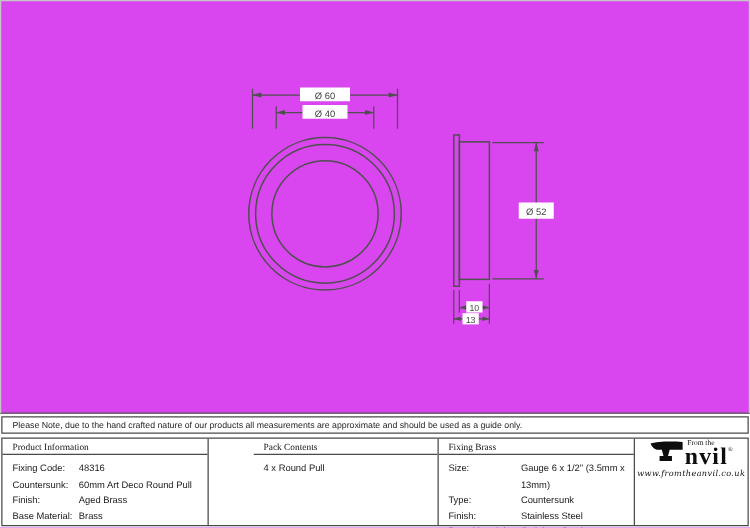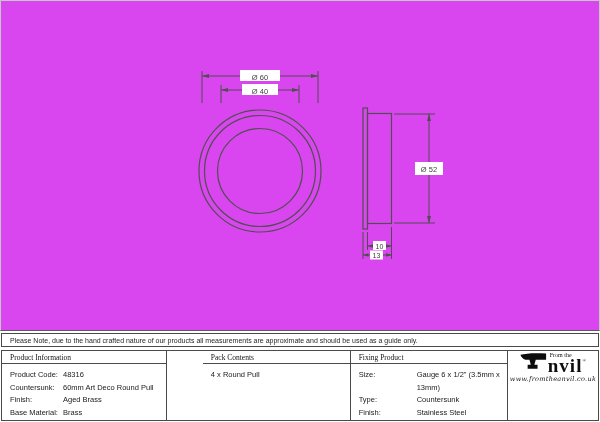--- a/index.html
+++ b/index.html
@@ -135,21 +135,21 @@
 <div class="note-bar">
   <span>Please Note, due to the hand crafted nature of our products all measurements are approximate and should be used as a guide only.</span>
 </div>
 
 <div class="spec-table">
 
   <div class="col col-product">
     <div class="col-header">Product Information</div>
     <div class="col-body">
       <div class="kv-row">
-        <span class="kv-label">Product Code:</span>
+        <span class="kv-label">Fixing Code:</span>
         <span class="kv-value">48316</span>
       </div>
       <div class="kv-row">
         <span class="kv-label">Countersunk:</span>
         <span class="kv-value">60mm Art Deco Round Pull</span>
       </div>
       <div class="kv-row">
         <span class="kv-label">Finish:</span>
         <span class="kv-value">Aged Brass</span>
       </div>
@@ -161,21 +161,21 @@
   </div>
 
   <div class="col col-pack">
     <div class="col-header">Pack Contents</div>
     <div class="col-body">
       <div class="pc-item">4 x Round Pull</div>
     </div>
   </div>
 
   <div class="col col-screws">
-    <div class="col-header">Fixing Product</div>
+    <div class="col-header">Fixing Brass</div>
     <div class="col-body">
       <div class="kv-row">
         <span class="kv-label">Size:</span>
         <span class="kv-value">Gauge 6 x 1/2" (3.5mm x 13mm)</span>
       </div>
       <div class="kv-row">
         <span class="kv-label">Type:</span>
         <span class="kv-value">Countersunk</span>
       </div>
       <div class="kv-row">

